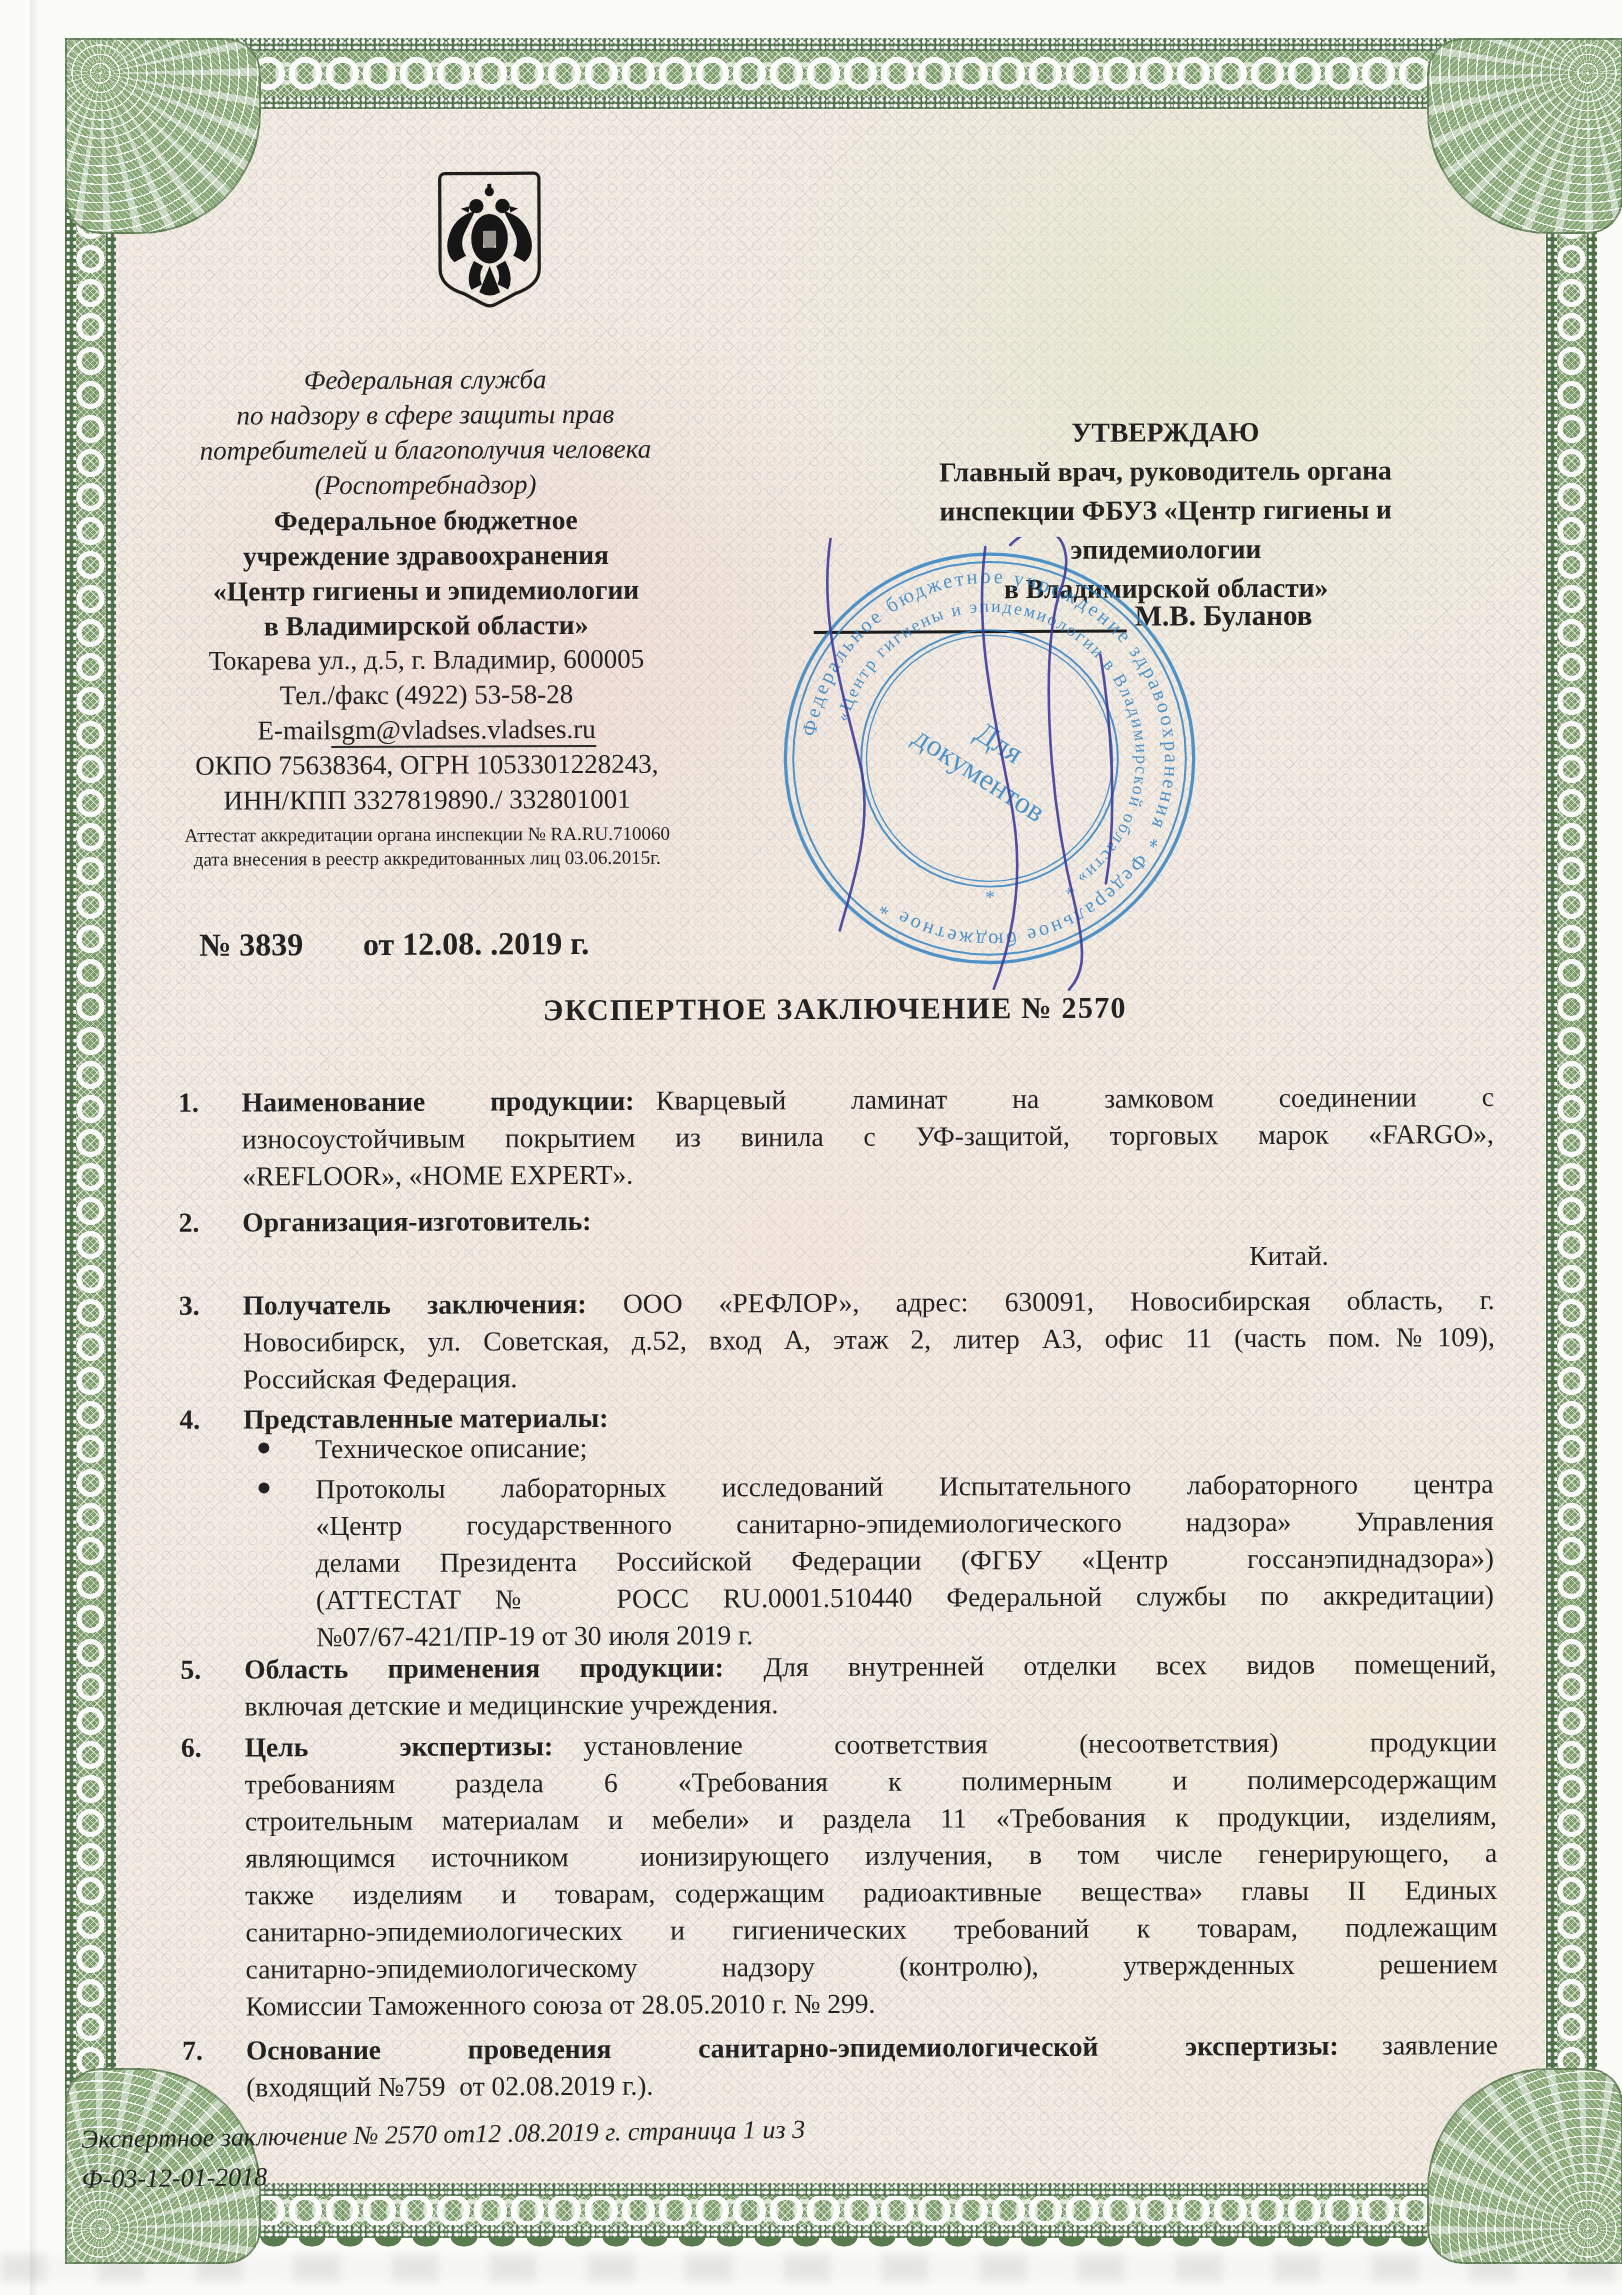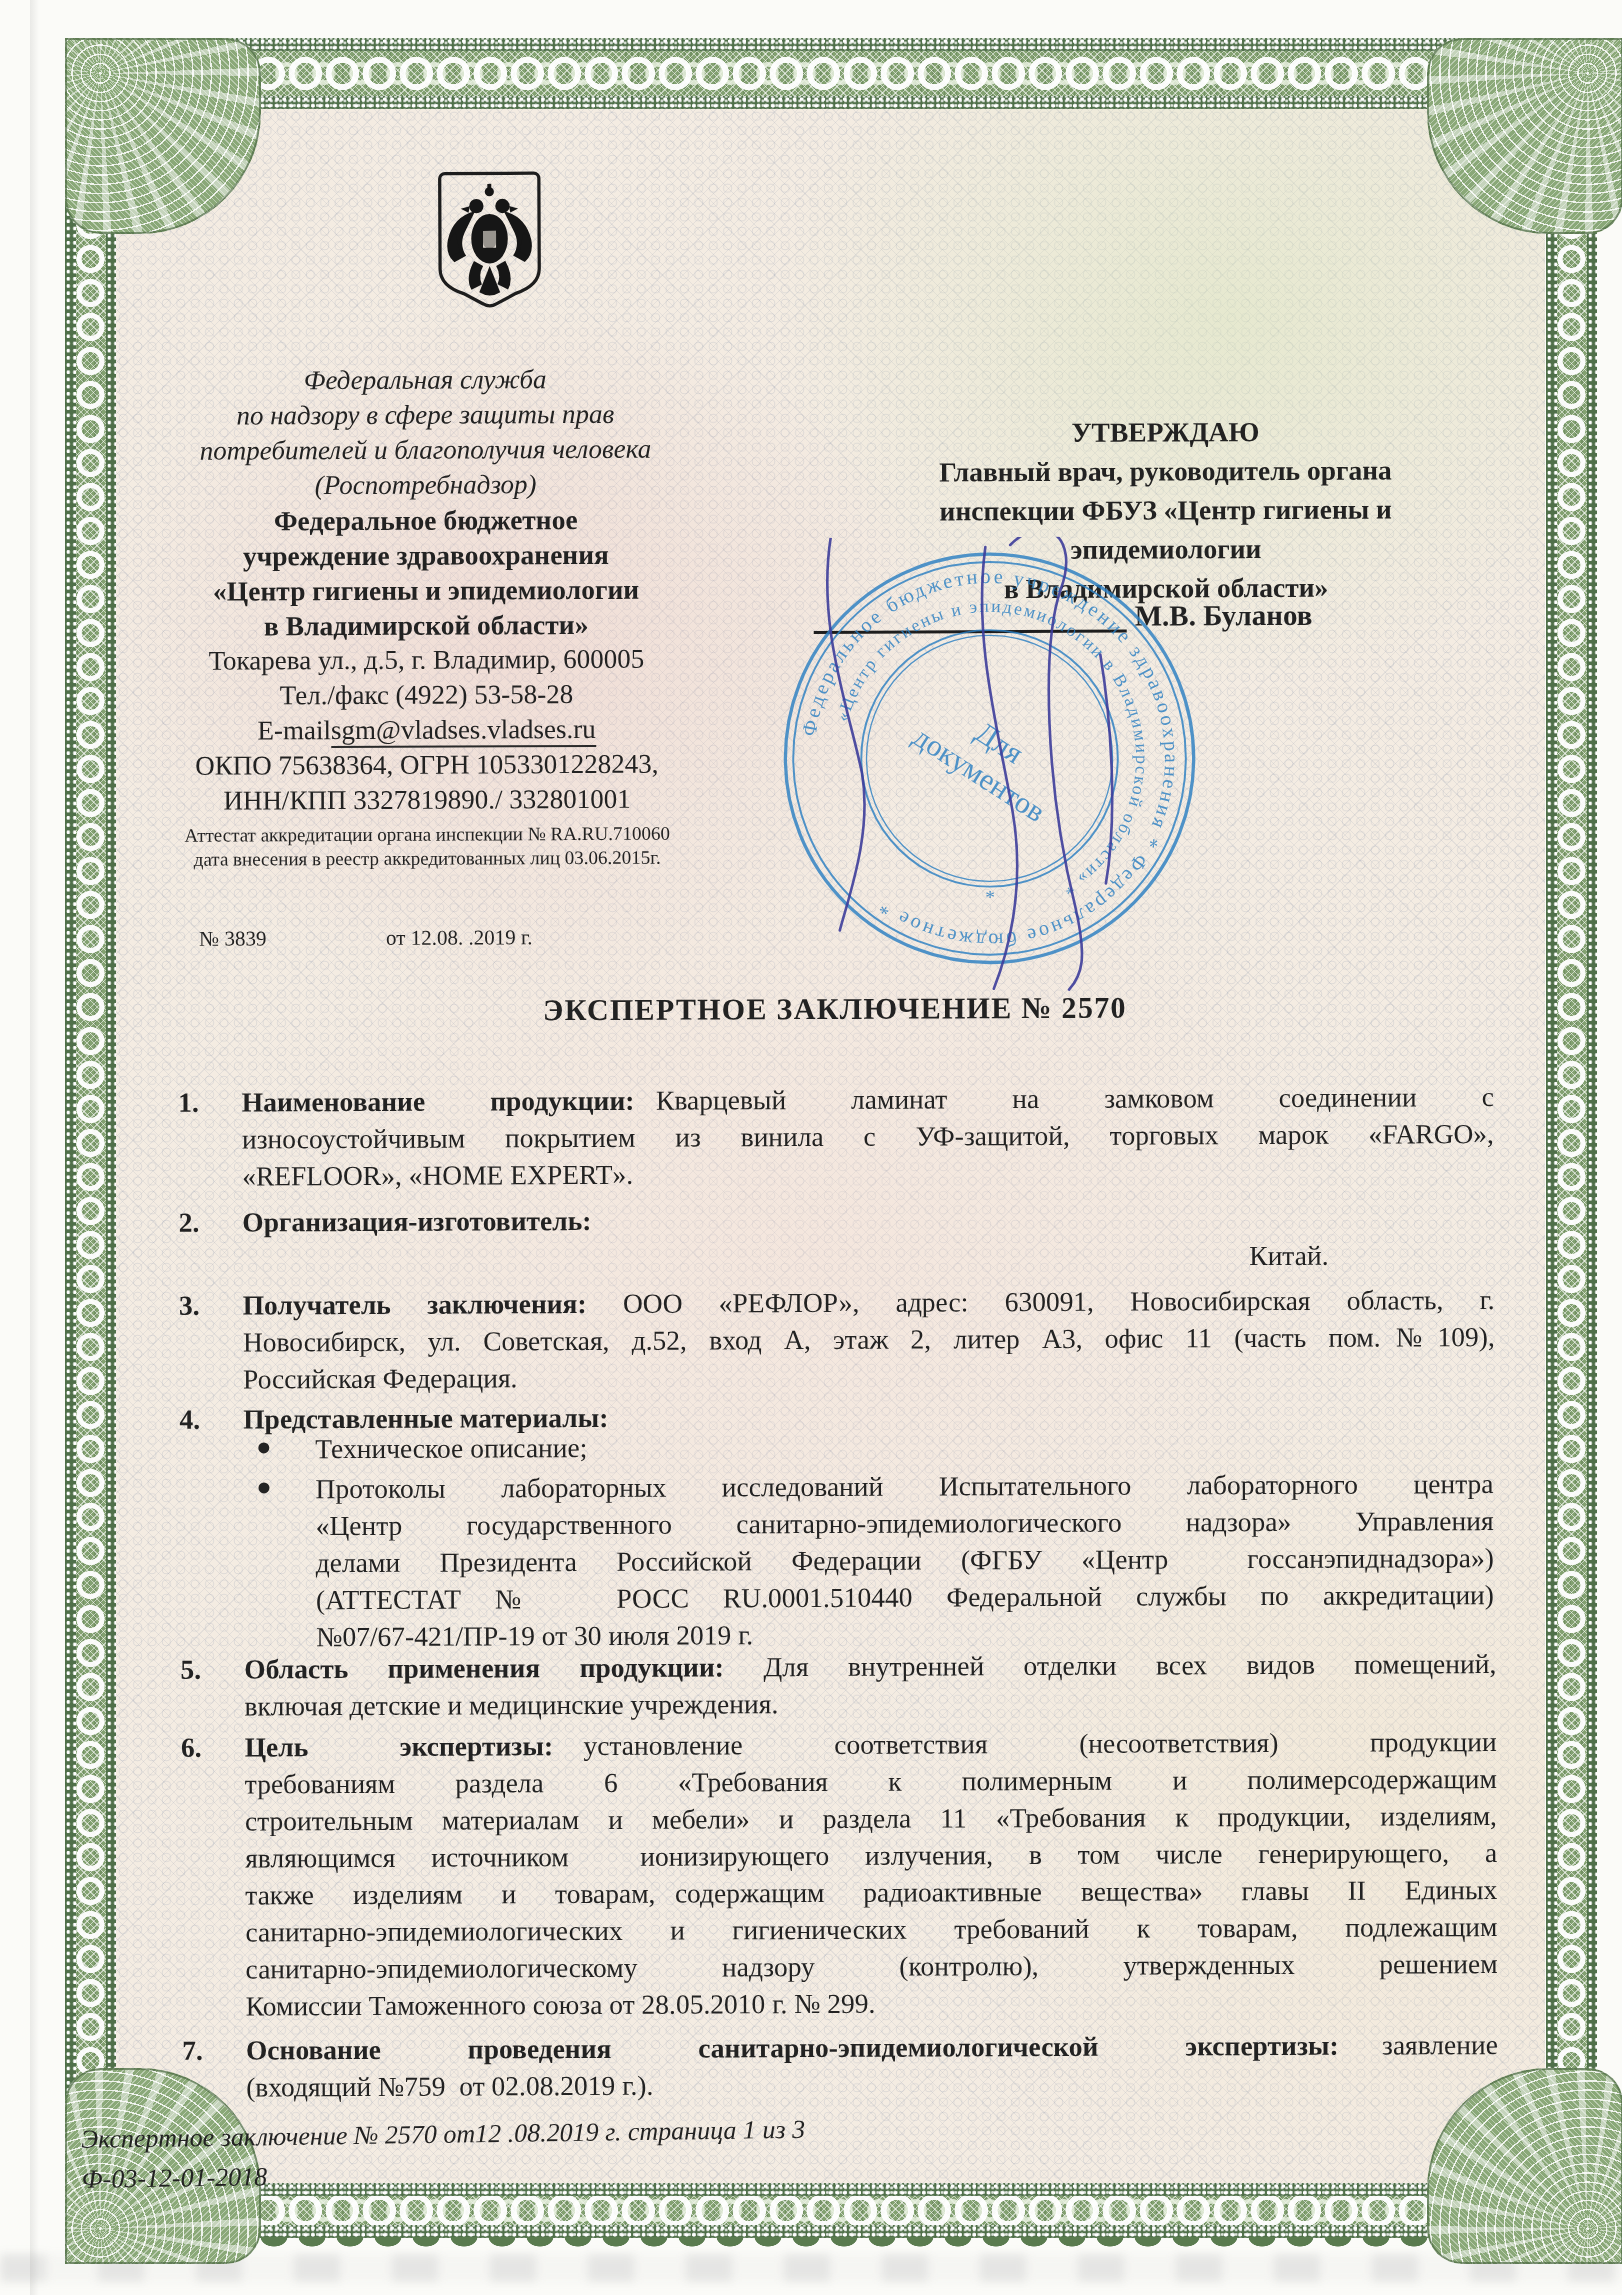--- a/index.html
+++ b/index.html
@@ -79,21 +79,21 @@
   
   .content{position:absolute;left:0;top:0;width:1623px;height:2295px;transform:rotate(-0.25deg);}
   .abs{position:absolute;}
   .ctr{text-align:center;}
   .lh-line{font-size:27px;line-height:35px;}
   .lh-italic{font-style:italic;font-weight:400;}
   .lh-bold{font-weight:700;font-size:27.5px;}
   .lh-small{font-size:19px;line-height:24px;}
   .u{border-bottom:2px solid #2a2a2a;padding-bottom:0.7px;}
   .appr-line{font-weight:700;font-size:27.5px;line-height:39px;}
-  .docnum{font-weight:400;font-size:21px;}
+  .docnum{font-weight:700;font-size:32px;}
   .doctitle{font-weight:700;font-size:30px;letter-spacing:1.3px;}
   .doc-item{position:absolute;left:177px;width:1317px;}
   .doc-item .num{position:absolute;left:1.3px;top:0;font-weight:700;font-size:27.5px;line-height:37px;}
   .doc-item .lines{margin-left:65px;}
   .tline{font-size:27.5px;line-height:37px;white-space:pre-wrap;}
   .tline b{font-weight:700;}
   .jfull{text-align:justify;text-align-last:justify;}
   .bullet-item{position:absolute;left:243px;width:1249px;}
   .bullet-item .bdot{position:absolute;left:14.4px;top:11.8px;width:11px;height:11px;border-radius:50%;background:#232323;}
   .bullet-item .lines{margin-left:71px;}
@@ -226,21 +226,21 @@
         <path d="M95,-8 C70,130 120,260 140,360 C155,450 120,545 105,600"></path>
         <path d="M330,15 C310,160 350,300 370,420 C390,540 360,640 340,690"></path>
         <path d="M368,12 C420,-40 475,0 445,80 C415,165 420,380 465,565 C483,645 475,670 455,692"></path>
         <path d="M505,180 C522,285 530,430 512,530"></path>
       </g>
     </svg>
   </div>
 
   <div class="abs" style="left:200px;top:924px;width:785px;">
     <span class="docnum">№ 3839</span>
-    <span class="docnum" style="margin-left:117px;">от 12.08. .2019  г.</span>
+    <span class="docnum" style="margin-left:57px;">от 12.08. .2019  г.</span>
   </div>
 
   <div class="abs ctr doctitle" style="left:177px;top:992px;width:1317px;">ЭКСПЕРТНОЕ ЗАКЛЮЧЕНИЕ № 2570</div>
 
   <div class="doc-item" style="top:1081px;">
       <span class="num">1.</span>
       <div class="lines">
         <div class="tline jfull"><b>Наименование   продукции:</b> Кварцевый   ламинат   на   замковом   соединении   с</div>
         <div class="tline jfull">износоустойчивым покрытием из винила с УФ-защитой, торговых марок «FARGO»,</div>
         <div class="tline">«REFLOOR», «HOME EXPERT».</div>

